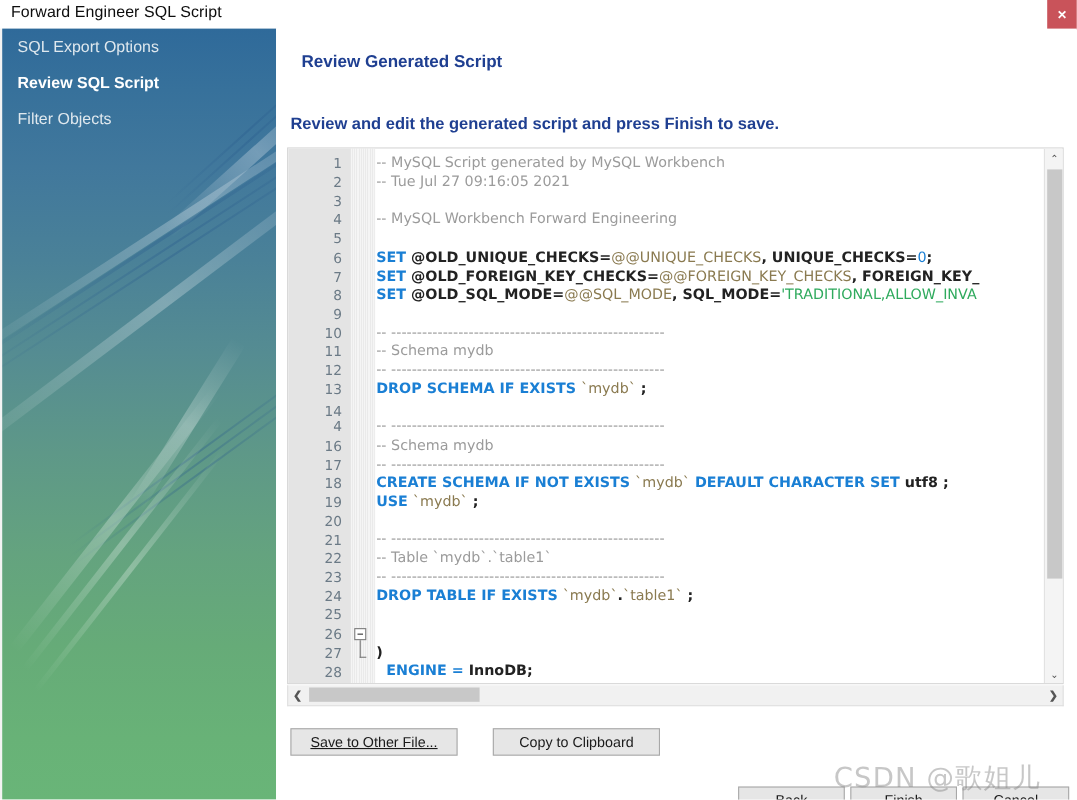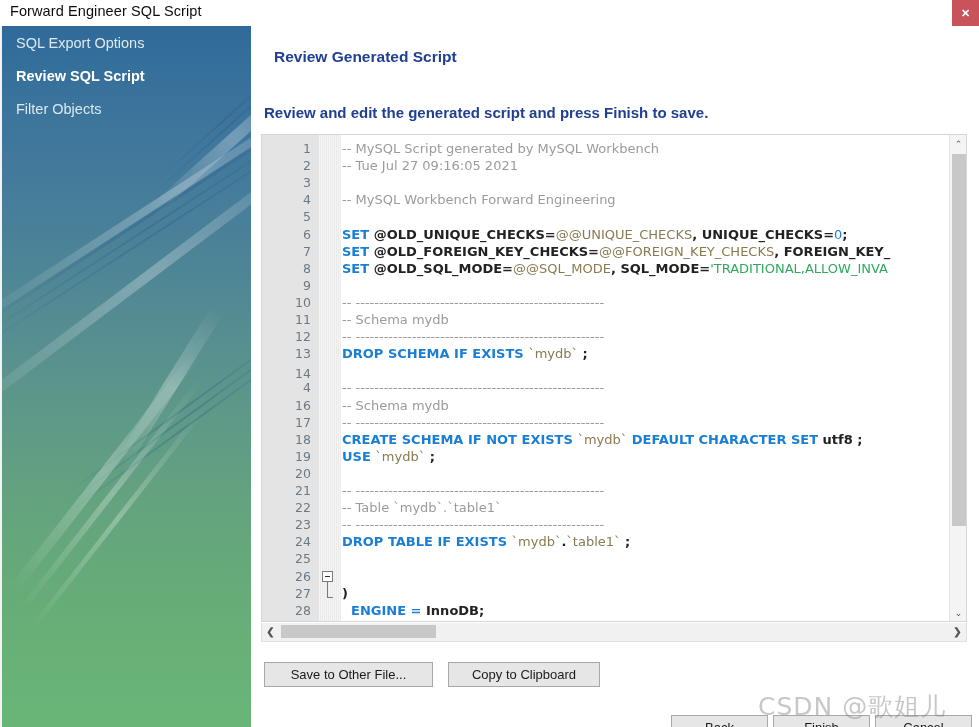--- a/index.html
+++ b/index.html
@@ -267,21 +267,21 @@
     border: 1px solid #a8a8a8;
     font-size: 13px;
     color: #1a1a1a;
     display: flex;
     align-items: center;
     justify-content: center;
     cursor: pointer;
     height: 25px;
     white-space: nowrap;
   }
-  .btn-save  { left: 13px;  top: 636px; width: 169px; }
+  .btn-save  { left: 13px;  top: 636px; width: 152px; text-decoration: underline; }
   .btn-copy  { left: 197px; top: 636px; width: 152px; }
   .btn-back  { left: 420px; top: 689px; width: 97px; }
   .btn-finish{ left: 522px; top: 689px; width: 97px; }
   .btn-cancel{ left: 624px; top: 689px; width: 97px; }
 
   
   .watermark {
     position: absolute;
     left: 758px; top: 690px;
     font-size: 25px;

